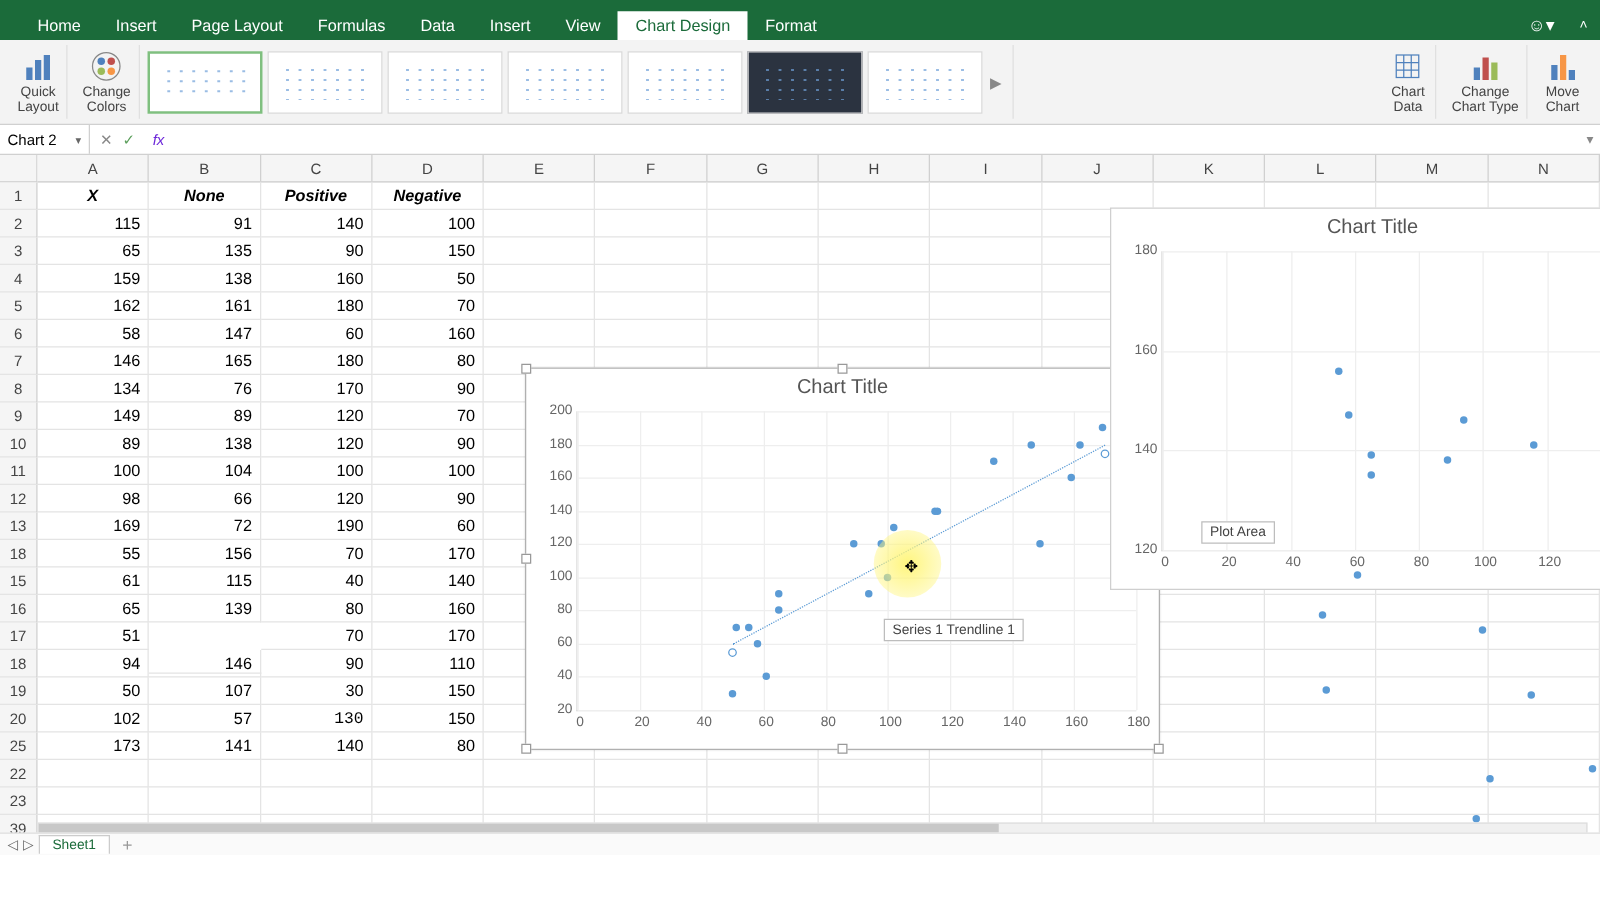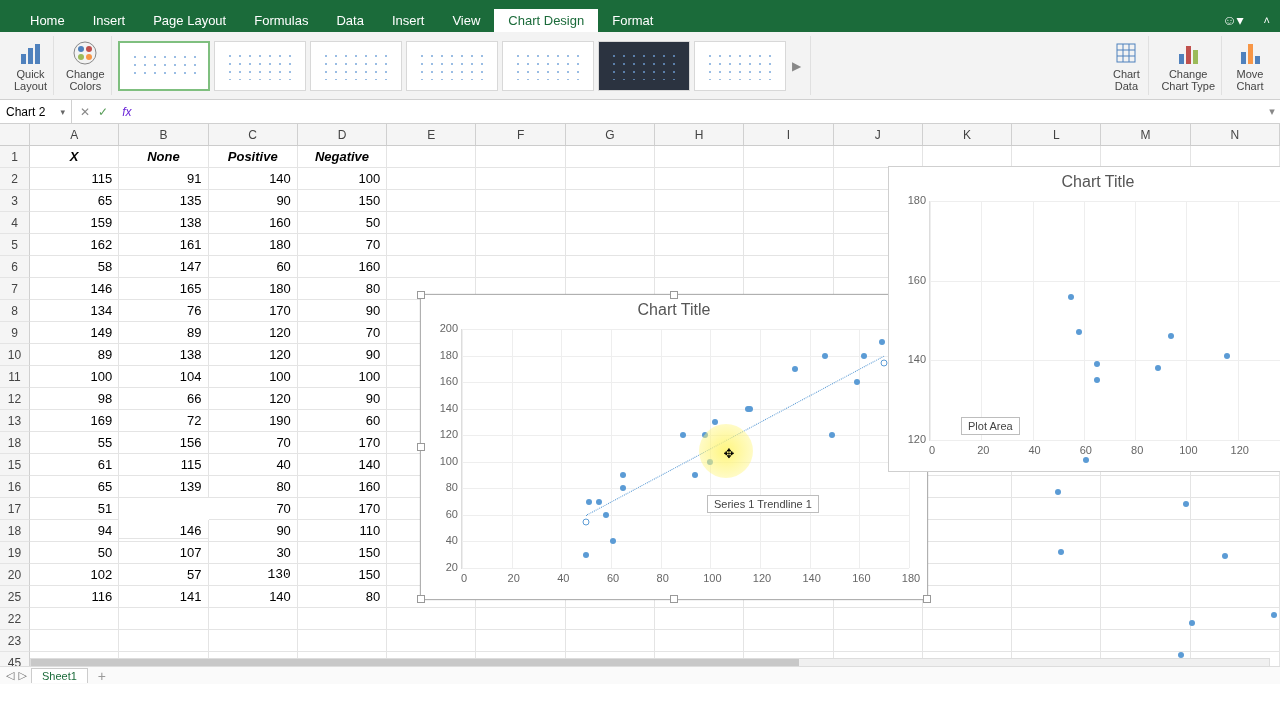--- a/index.html
+++ b/index.html
@@ -222,21 +222,21 @@
       <div class="row-h">18</div>
       <div class="row-h">15</div>
       <div class="row-h">16</div>
       <div class="row-h">17</div>
       <div class="row-h">18</div>
       <div class="row-h">19</div>
       <div class="row-h">20</div>
       <div class="row-h">25</div>
       <div class="row-h">22</div>
       <div class="row-h">23</div>
-      <div class="row-h">45</div>
+      <div class="row-h">39</div>
       <div class="row-h">25</div>
     </div>
   <div class="cells" id="cells">
       <div class="row">
         <div class="cell header" style="width: 90px;">X</div>
         <div class="cell header" style="width: 90px; font-style: italic;">None</div>
         <div class="cell header" style="width: 90px;">Positive</div>
         <div class="cell header" style="width: 90px;">Negative</div>
         <div class="cell" style="width: 90px;"></div>
         <div class="cell" style="width: 90px;"></div>
@@ -547,21 +547,21 @@
         <div class="cell" style="width: 90px;"></div>
         <div class="cell" style="width: 90px;"></div>
         <div class="cell" style="width: 90px;"></div>
         <div class="cell" style="width: 90px;"></div>
         <div class="cell" style="width: 90px;"></div>
         <div class="cell" style="width: 90px;"></div>
         <div class="cell" style="width: 90px;"></div>
         <div class="cell" style="width: 90px;"></div>
       </div>
       <div class="row">
-        <div class="cell" style="width: 90px;">116</div>
+        <div class="cell" style="width: 90px;">173</div>
         <div class="cell" style="width: 90px;">141</div>
         <div class="cell" style="width: 90px;">140</div>
         <div class="cell" style="width: 90px;">80</div>
         <div class="cell" style="width: 90px;"></div>
         <div class="cell" style="width: 90px;"></div>
         <div class="cell" style="width: 90px;"></div>
         <div class="cell" style="width: 90px;"></div>
         <div class="cell" style="width: 90px;"></div>
         <div class="cell" style="width: 90px;"></div>
         <div class="cell" style="width: 90px;"></div>

